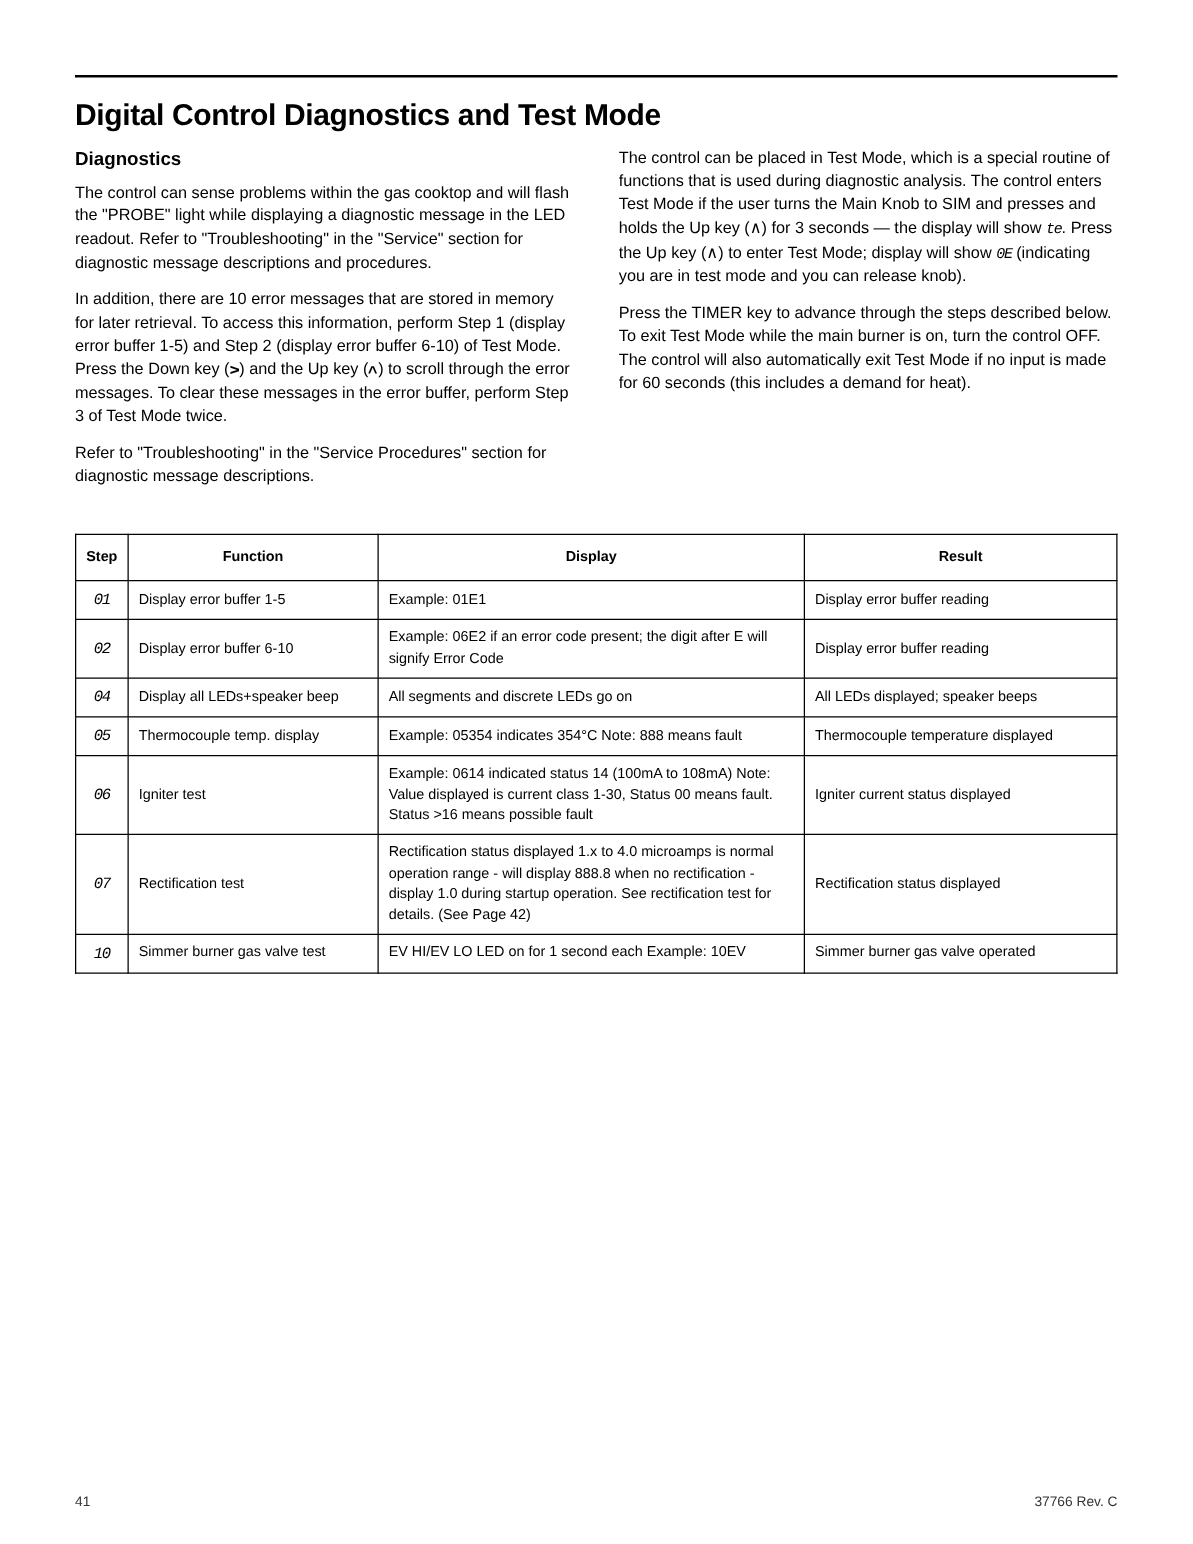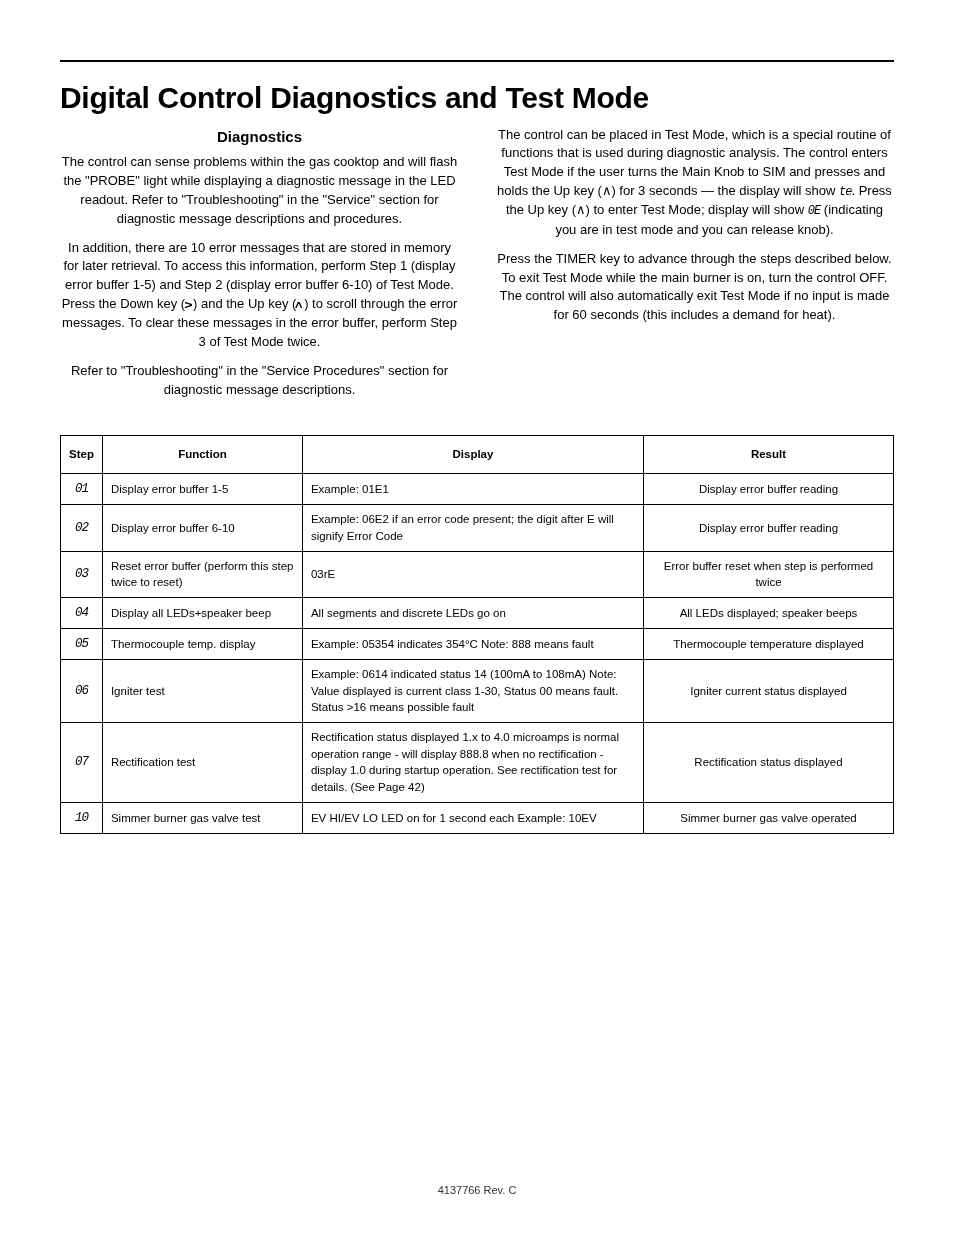--- a/index.html
+++ b/index.html
@@ -16,28 +16,27 @@
       background: #fff;
       position: relative;
     }
     .top-rule {
       border-top: 2.5px solid #000;
       margin-bottom: 14px;
     }
     h1 {
       font-family: "Arial Black", Arial, sans-serif;
       font-weight: 900;
-      font-size: 30px;
+      font-size: 24px;
       letter-spacing: -0.3px;
       margin: 0 0 6px 0;
     }
     .two-col {
       display: flex;
       gap: 36px;
-      text-align: center;
     }
     .col {
       flex: 1 1 50%;
     }
     h2 {
       font-family: "Arial Black", Arial, sans-serif;
       font-weight: 900;
       font-size: 15px;
       margin: 0 0 6px 0;
     }
@@ -87,29 +86,28 @@
       letter-spacing: -1px;
       font-size: 12.5px;
       padding: 6px 4px;
       margin-left: 12px;
     }
     td.func {
       width: 200px;
     }
     td.result {
       width: 250px;
-      text-align: center;
     }
     .footer {
       position: absolute;
       left: 60px;
       right: 60px;
-      bottom: 36px;
+      bottom: 24px;
       display: flex;
-      justify-content: center;
+      justify-content: space-between;
       font-size: 11px;
       color: #333;
     }
   </style>
 </head>
 <body>
 
 <div class="top-rule"></div>
 
 <h1>Digital Control Diagnostics and Test Mode</h1>
@@ -147,26 +145,20 @@
         <td>Example: 01E1</td>
         <td class="result">Display error buffer reading</td>
       </tr>
       <tr>
         <td class="stepcell">02</td>
         <td class="func">Display error buffer 6-10</td>
         <td>Example: 06E2 if an error code present; the digit after E will signify Error Code</td>
         <td class="result">Display error buffer reading</td>
       </tr>
       <tr>
-        <td class="stepcell">03</td>
-        <td class="func">Reset error buffer (perform this step twice to reset)</td>
-        <td>03rE</td>
-        <td class="result">Error buffer reset when step is performed twice</td>
-      </tr>
-      <tr>
         <td class="stepcell">04</td>
         <td class="func">Display all LEDs+speaker beep</td>
         <td>All segments and discrete LEDs go on</td>
         <td class="result">All LEDs displayed; speaker beeps</td>
       </tr>
       <tr>
         <td class="stepcell">05</td>
         <td class="func">Thermocouple temp. display</td>
         <td>Example: 05354 indicates 354°C Note: 888 means fault</td>
         <td class="result">Thermocouple temperature displayed</td>

